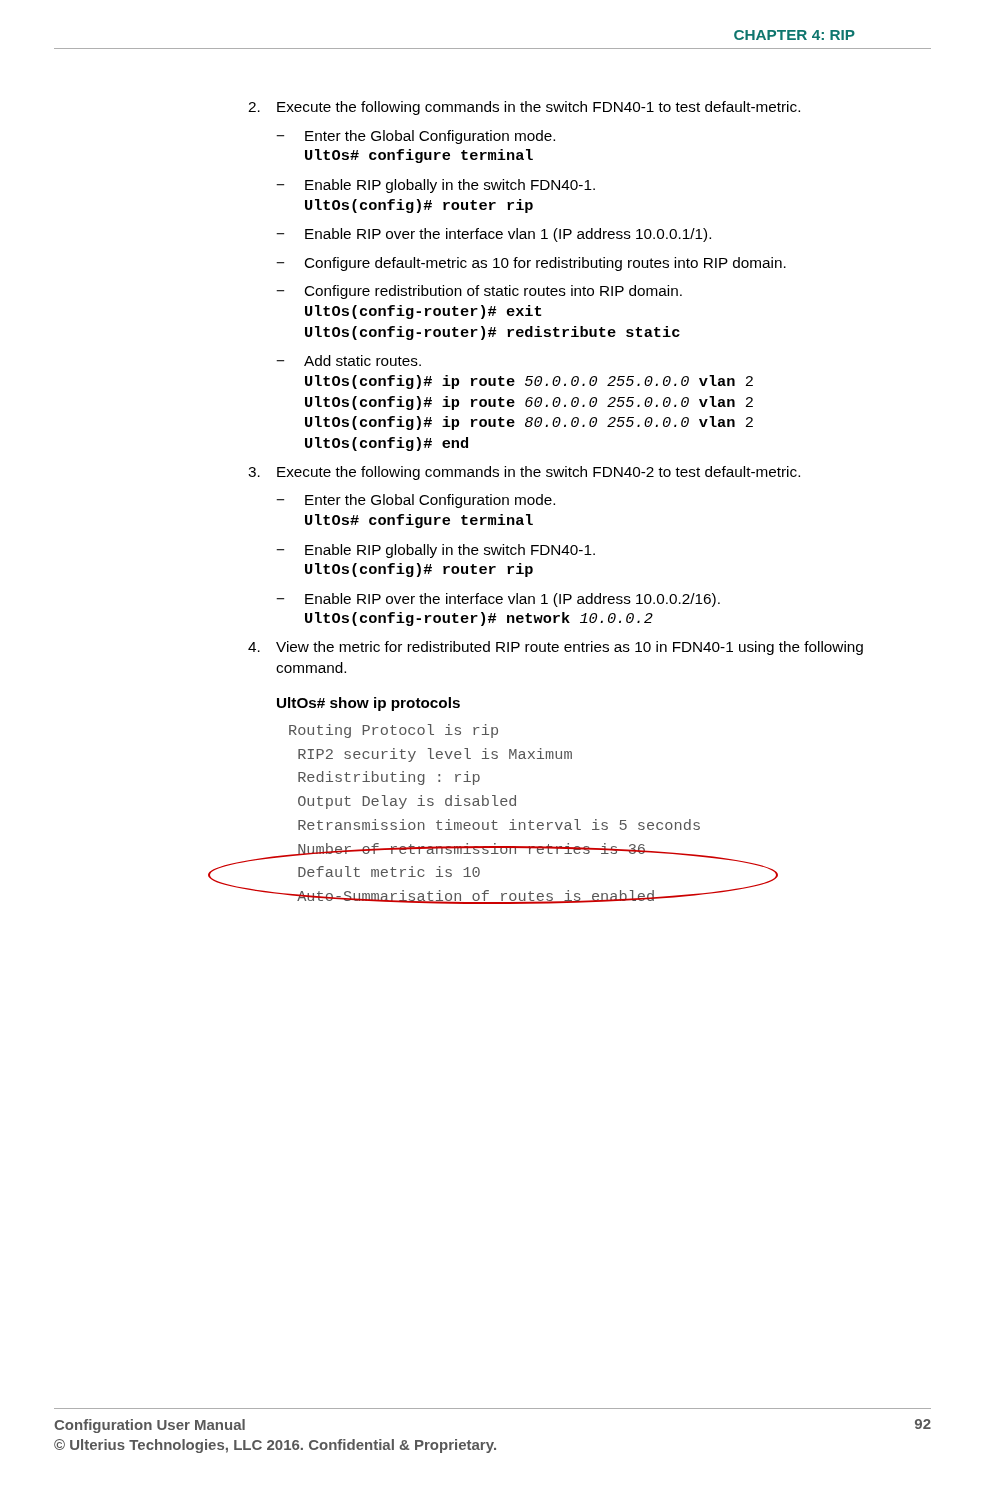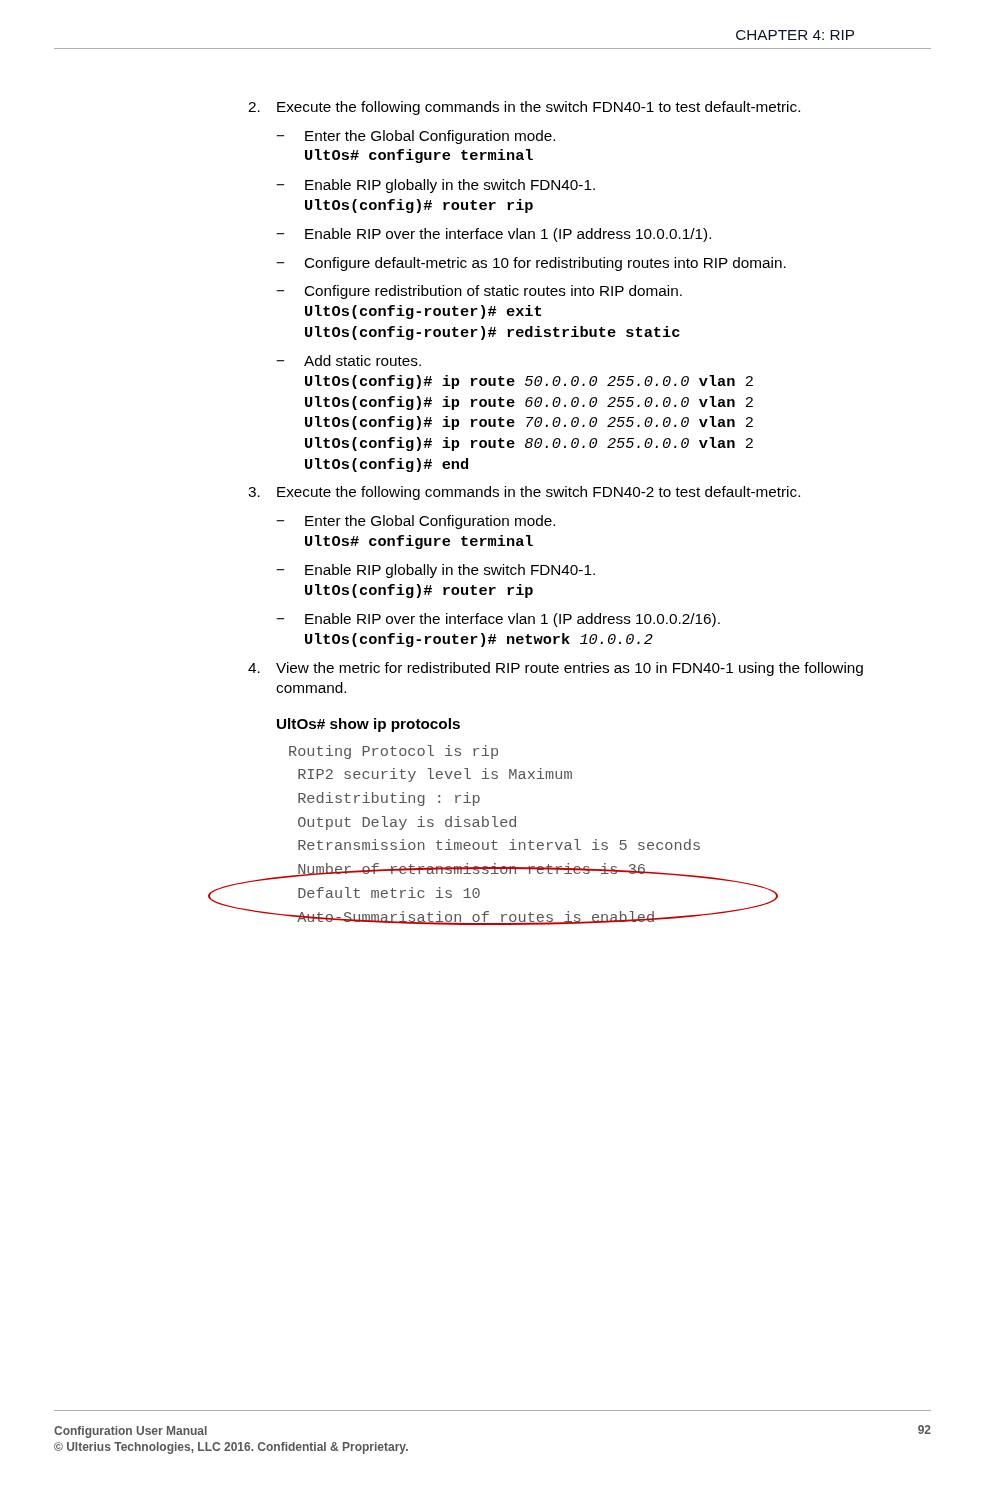--- a/index.html
+++ b/index.html
@@ -8,22 +8,22 @@
       font-size: 15.3px;
       color: #000;
       background: #fff;
       width: 985px;
       height: 1495px;
       position: relative;
       padding: 0;
     }
     .page-header {
       text-align: right;
-      font-weight: normal;
-      color: #0f172a;
+      font-weight: bold;
+      color: #0f766e;
       font-size: 15.3px;
       padding: 26px 76px 4px 0;
       border-bottom: 1px solid #b0b0b0;
       margin: 0 54px;
     }
     .content-area {
       padding: 48px 76px 0 248px;
     }
     .li-num {
       display: flex;
@@ -74,26 +74,26 @@
       line-height: 1.55;
       margin-top: 6px;
       white-space: pre;
     }
     .page-footer {
       position: absolute;
       bottom: 40px;
       left: 54px;
       right: 54px;
       border-top: 1px solid #b0b0b0;
-      padding-top: 12px;
+      padding-top: 6px;
       display: flex;
       justify-content: space-between;
       font-weight: bold;
       color: #595959;
-      font-size: 12px;
+      font-size: 15px;
     }
     .footer-left { text-align: left; line-height: 1.35; }
     .footer-right { text-align: right; }
     .gap-top { margin-top: 7px; }
     .highlight-wrap {
       position: relative;
     }
     .red-ellipse {
       position: absolute;
       border: 2.5px solid #cc0000;
@@ -143,21 +143,20 @@
   </div>
   <div class="cmd"><span>UltOs(config-router)# exit</span></div>
   <div class="cmd"><span>UltOs(config-router)# redistribute static</span></div>
 
   <div class="li-dash">
     <div class="dash">−</div>
     <div class="txt">Add static routes.</div>
   </div>
   <div class="cmd"><span>UltOs(config)# ip route </span><span class="ital">50.0.0.0 255.0.0.0</span><span> vlan </span><span class="light">2</span></div>
   <div class="cmd"><span>UltOs(config)# ip route </span><span class="ital">60.0.0.0 255.0.0.0</span><span> vlan </span><span class="light">2</span></div>
-  <div class="cmd"><span>UltOs(config)# ip route </span><span class="ital">70.0.0.0 255.0.0.0</span><span> vlan </span><span class="light">2</span></div>
   <div class="cmd"><span>UltOs(config)# ip route </span><span class="ital">80.0.0.0 255.0.0.0</span><span> vlan </span><span class="light">2</span></div>
   <div class="cmd"><span>UltOs(config)# end</span></div>
 
   <div class="li-num gap-top">
     <div class="num">3.</div>
     <div class="txt">Execute the following commands in the switch FDN40-2 to test default-metric.</div>
   </div>
 
   <div class="li-dash">
     <div class="dash">−</div>

